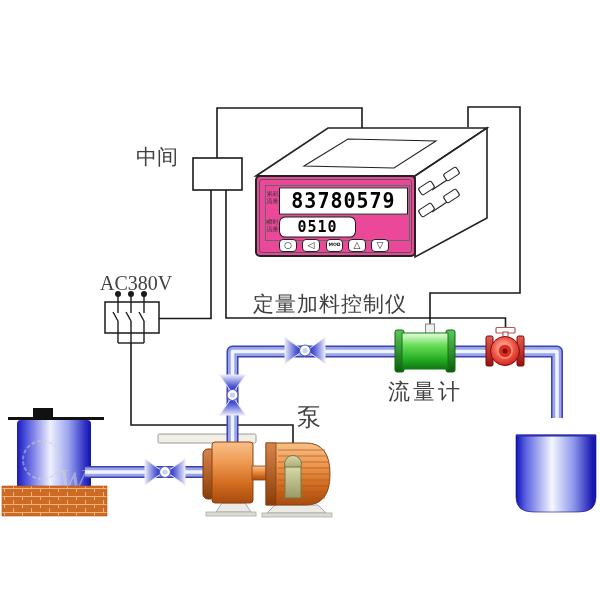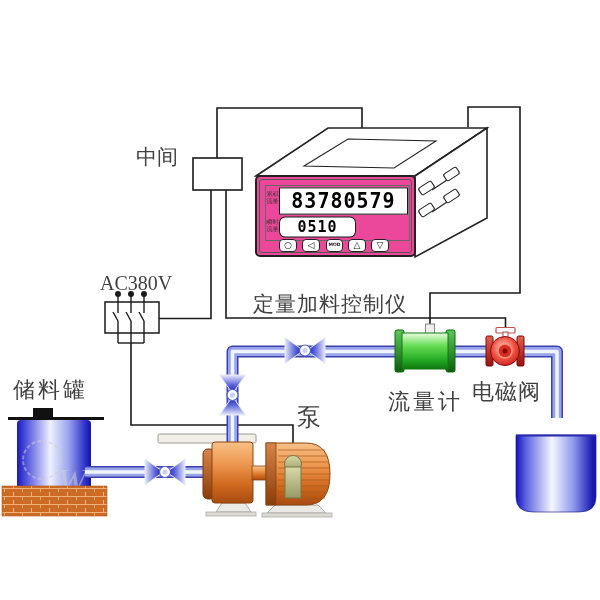--- a/index.html
+++ b/index.html
@@ -245,22 +245,20 @@
 </div>
 
 <div class="lbl" style="left:116px;top:144px;width:82px;text-align:center;font-size:21px;line-height:27px;">
   <span style="display:block">中间</span>
 </div>
 
 <div class="lbl" style="left:100px;top:272px;font-size:20px;">AC380V</div>
 
 <div class="lbl" style="left:253px;top:258px;width:168px;text-align:left;font-size:21px;letter-spacing:1px;margin-top:32px;">定量加料控制仪</div>
 
-<div class="lbl" style="left:13px;top:375px;font-size:22px;letter-spacing:3px;">储料罐</div>
 
 <div class="lbl" style="left:297px;top:401px;font-size:24px;">泵</div>
 
-<div class="lbl" style="left:388px;top:377px;font-size:22px;letter-spacing:3px;margin-top:10px;">流量计</div>
-
-<div class="lbl" style="left:472px;top:377px;font-size:22px;letter-spacing:1px;">电磁阀</div>
+<div class="lbl" style="left:388px;top:377px;font-size:22px;letter-spacing:3px;">流量计</div>
+
 
 
 </div>
 
 </body></html>

